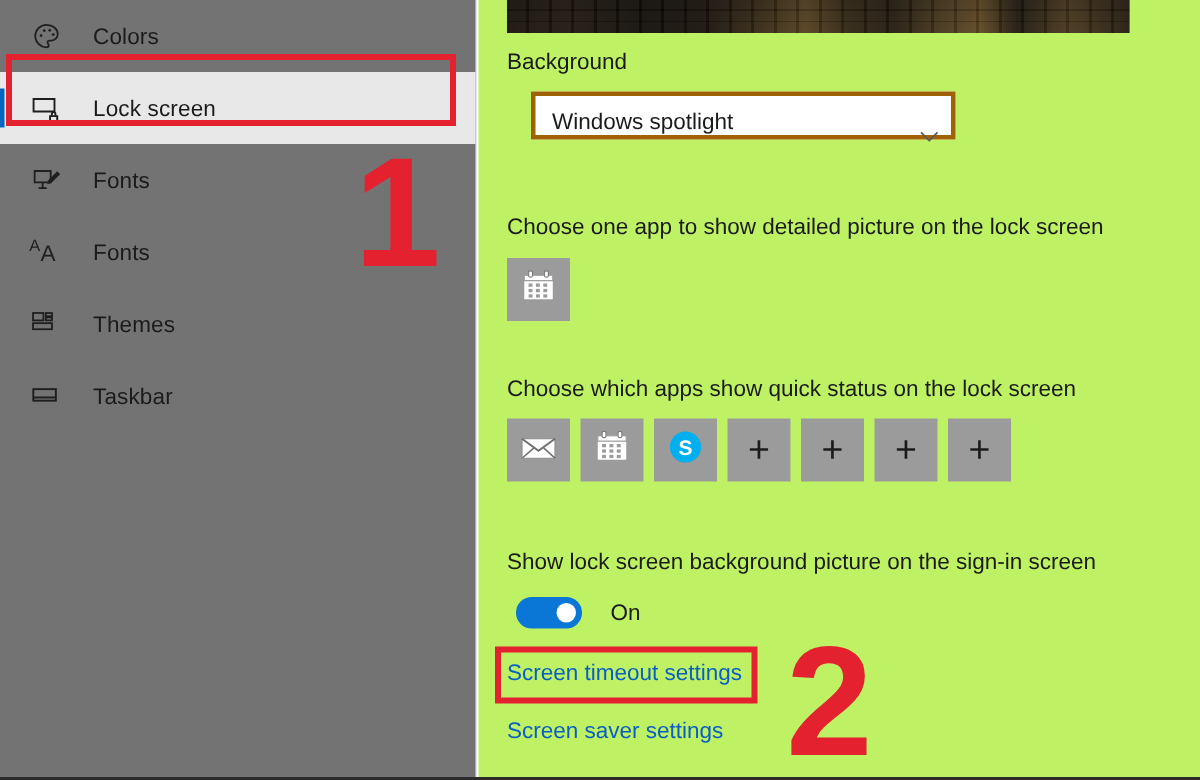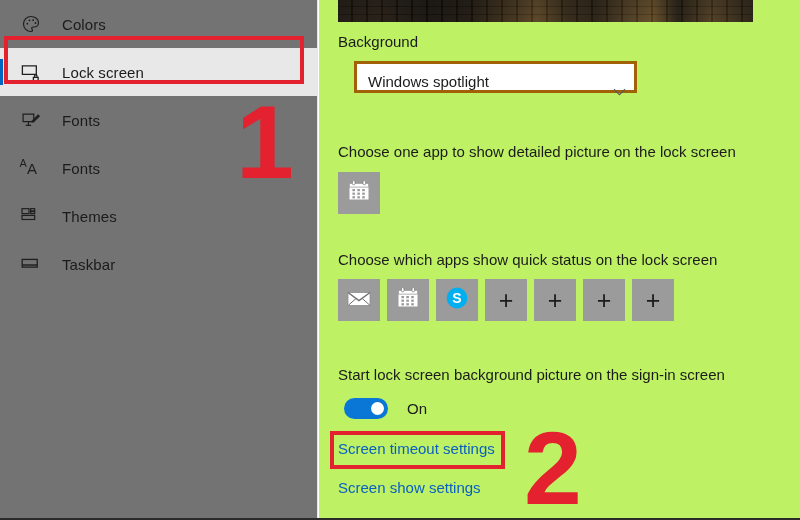--- a/index.html
+++ b/index.html
@@ -414,32 +414,32 @@
       </div>
       <div class="tile">
         <span class="plus-glyph">+</span>
       </div>
       <div class="tile">
         <span class="plus-glyph">+</span>
       </div>
 
     </div>
 
-    <div class="section-label" id="signin-label">Start lock screen background picture on the sign-in screen</div>
+    <div class="section-label" id="signin-label">Show lock screen background picture on the sign-in screen</div>
 
     <div class="toggle-row">
       <div class="toggle">
         <span class="knob"></span>
       </div>
       <span class="toggle-state">On</span>
     </div>
 
     <a class="link" id="screen-timeout-link" href="#">Screen timeout settings</a>
 
-    <a class="link" id="screen-saver-link" href="#">Screen show settings</a>
+    <a class="link" id="screen-saver-link" href="#">Screen saver settings</a>
 
   </div>
 
   <div class="red-box" id="red-box-1"></div>
   <div class="red-box" id="red-box-2"></div>
   <div class="big-number" id="numeral-1">1</div>
   <div class="big-number" id="numeral-2">2</div>
 
 </div>
 

